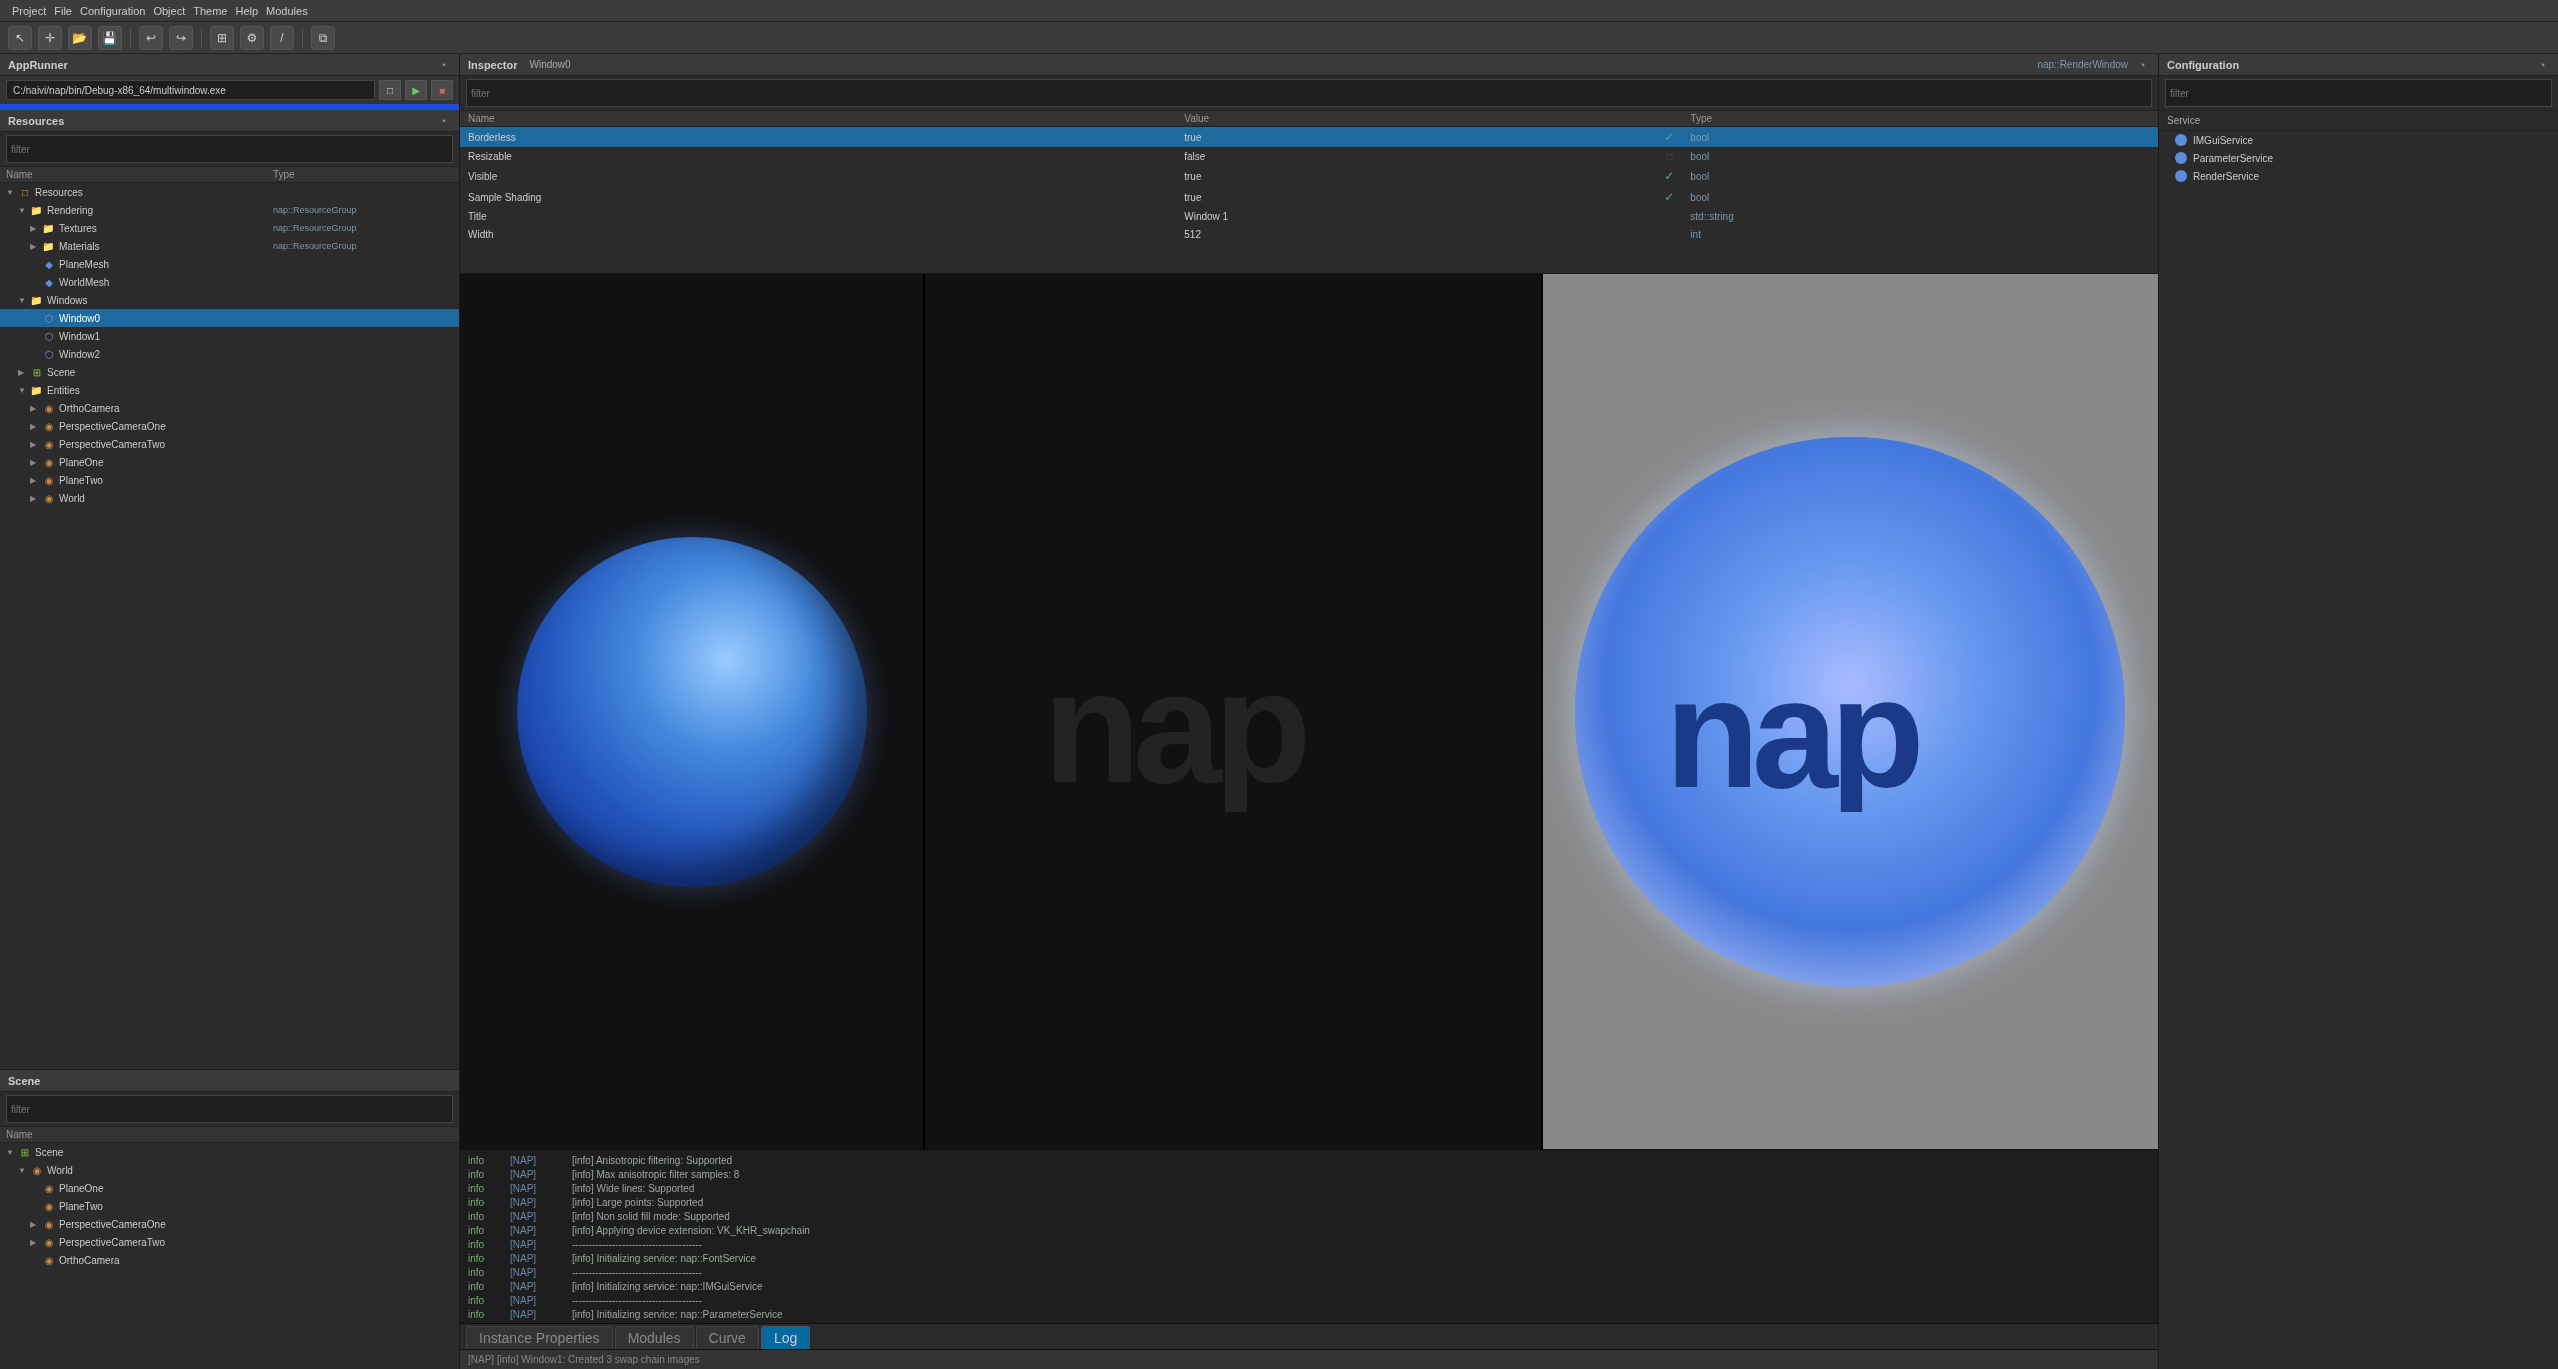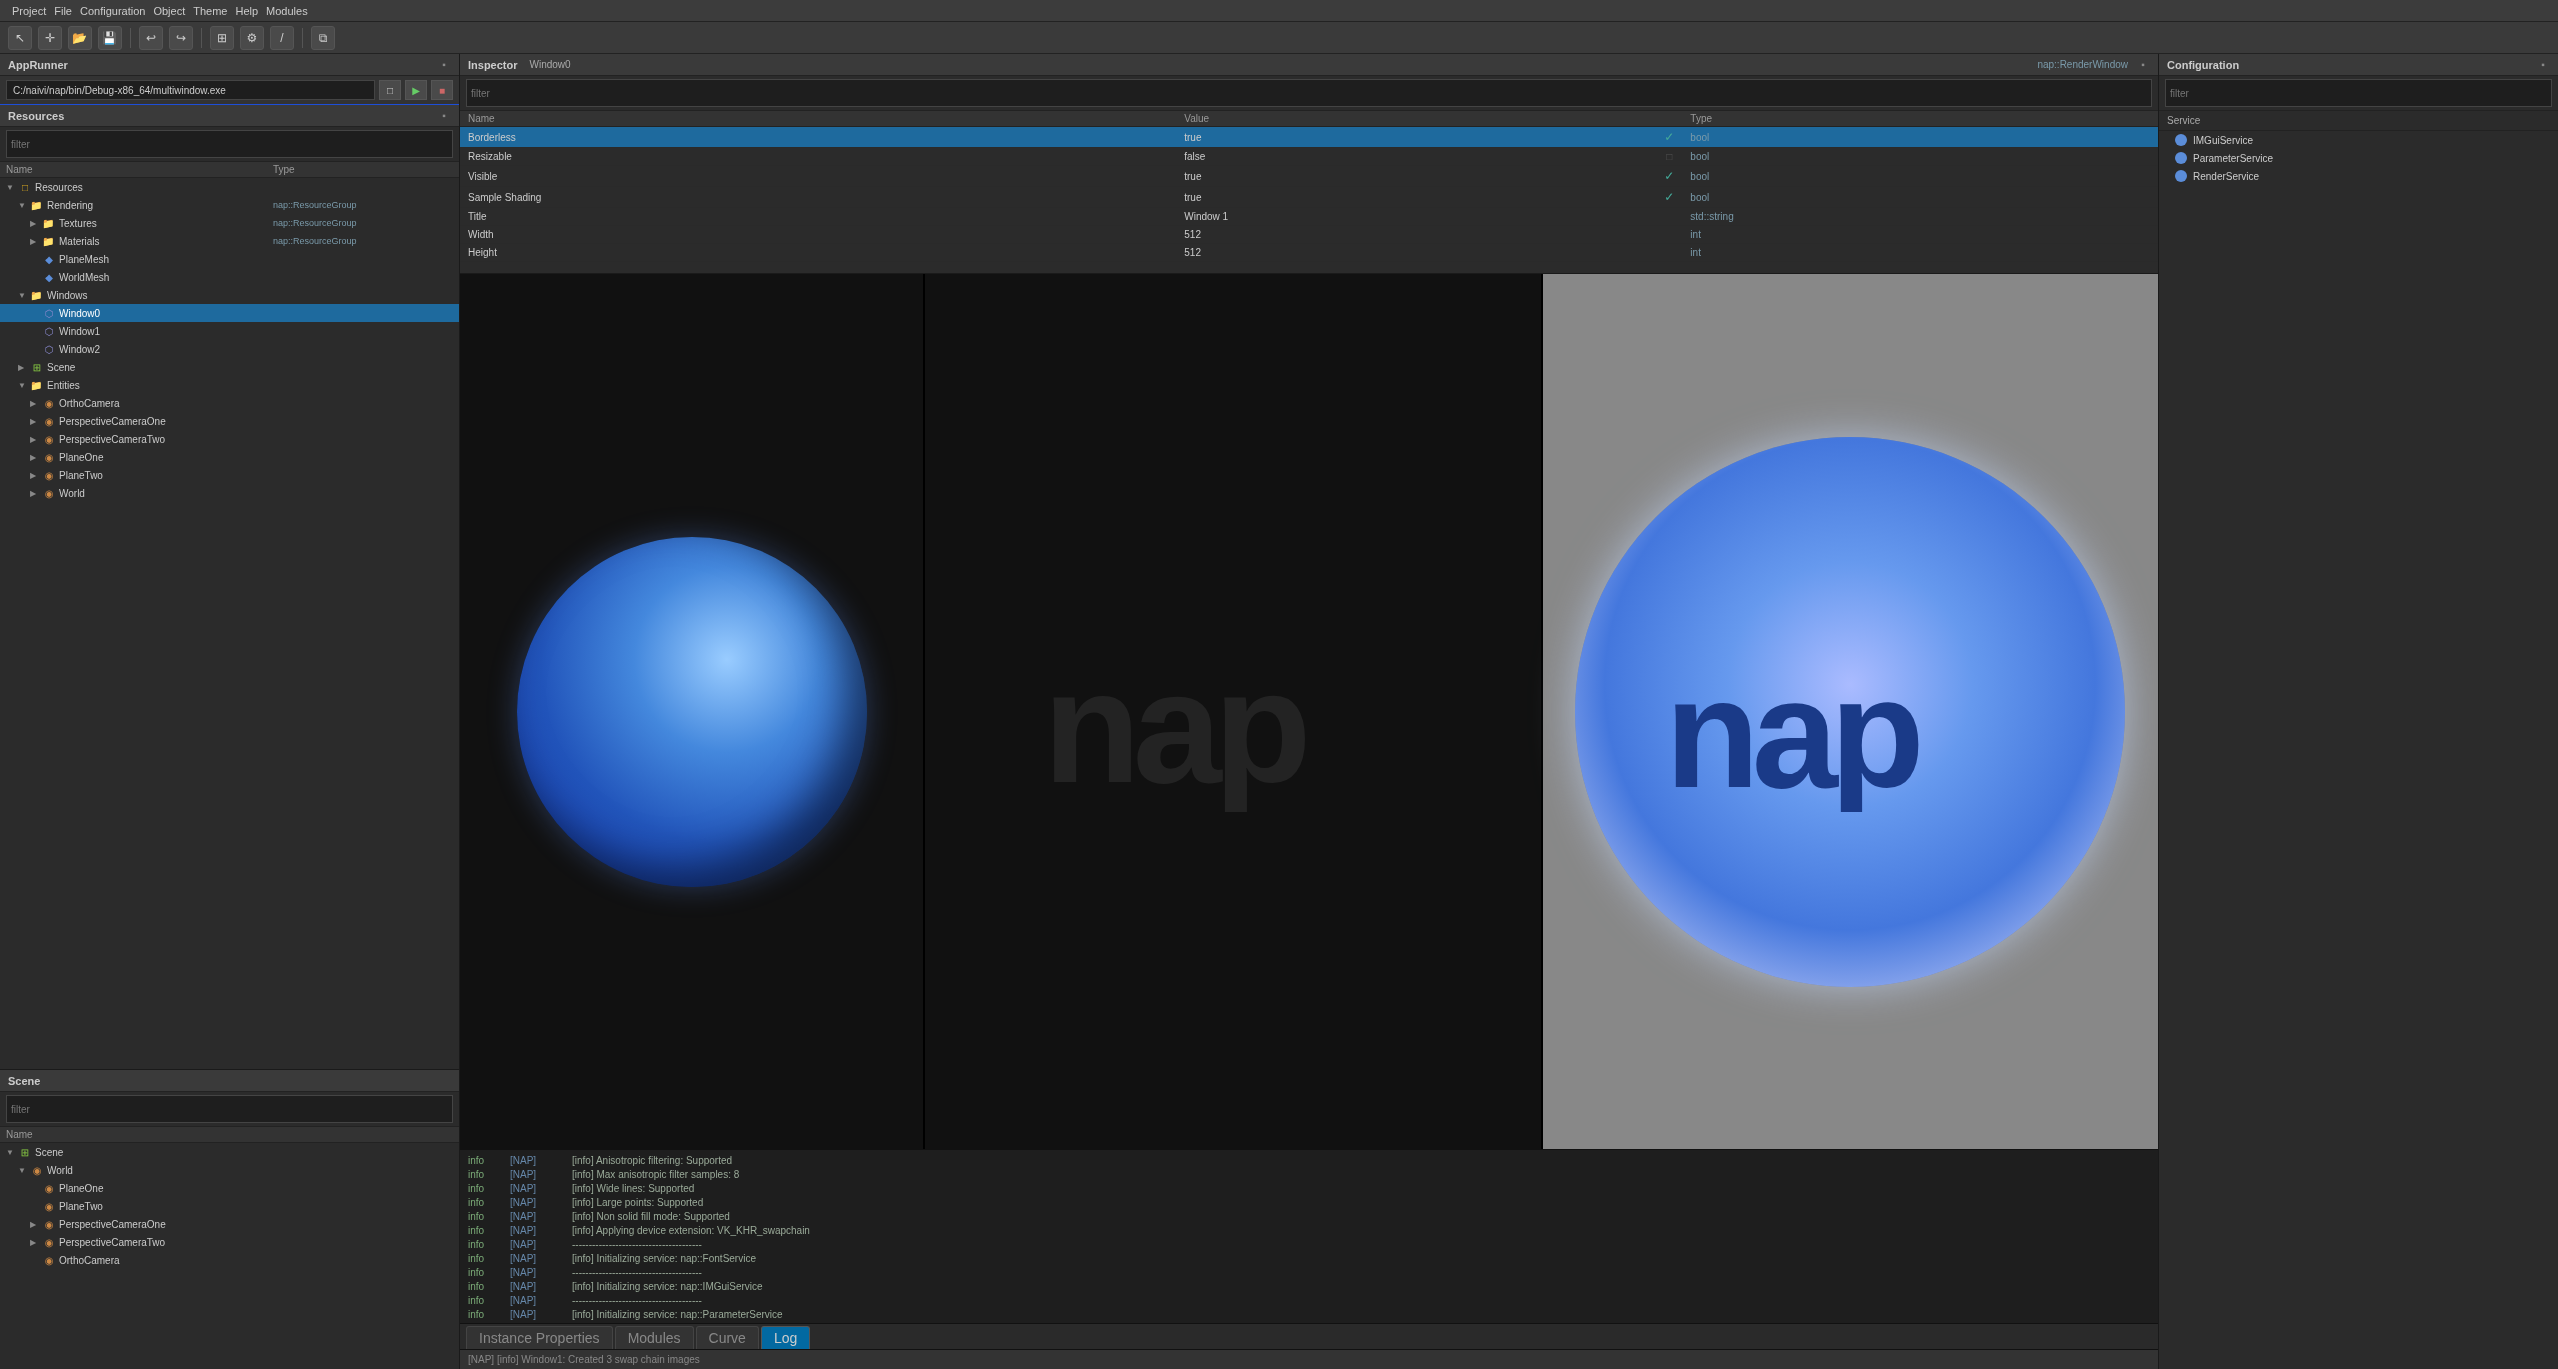--- a/index.html
+++ b/index.html
@@ -95,21 +95,21 @@
       align-items: center;
       justify-content: center;
       cursor: pointer;
       color: #888;
       font-size: 10px;
     }
 
     
     .apprunner-section {
       background: #f9a8d4;
-      border-bottom: 1px solid #1d4ed8;
+      border-bottom: 6px solid #1d4ed8;
     }
     .apprunner-bar {
       display: flex;
       align-items: center;
       gap: 4px;
       padding: 4px 6px;
       background: #333;
     }
     .apprunner-path {
       flex: 1;
@@ -746,26 +746,20 @@
                 <td>Window 1</td>
                 <td class="td-check"></td>
                 <td class="td-type">std::string</td>
               </tr>
               <tr>
                 <td>Width</td>
                 <td>512</td>
                 <td class="td-check"></td>
                 <td class="td-type">int</td>
               </tr>
-              <tr>
-                <td>Height</td>
-                <td>512</td>
-                <td class="td-check"></td>
-                <td class="td-type">int</td>
-              </tr>
             </tbody>
         </table>
       </div>
     </div>
 
     <div class="canvas-area">
 
       <div class="viewport-left">
         <div class="blue-sphere"></div>
       </div>

